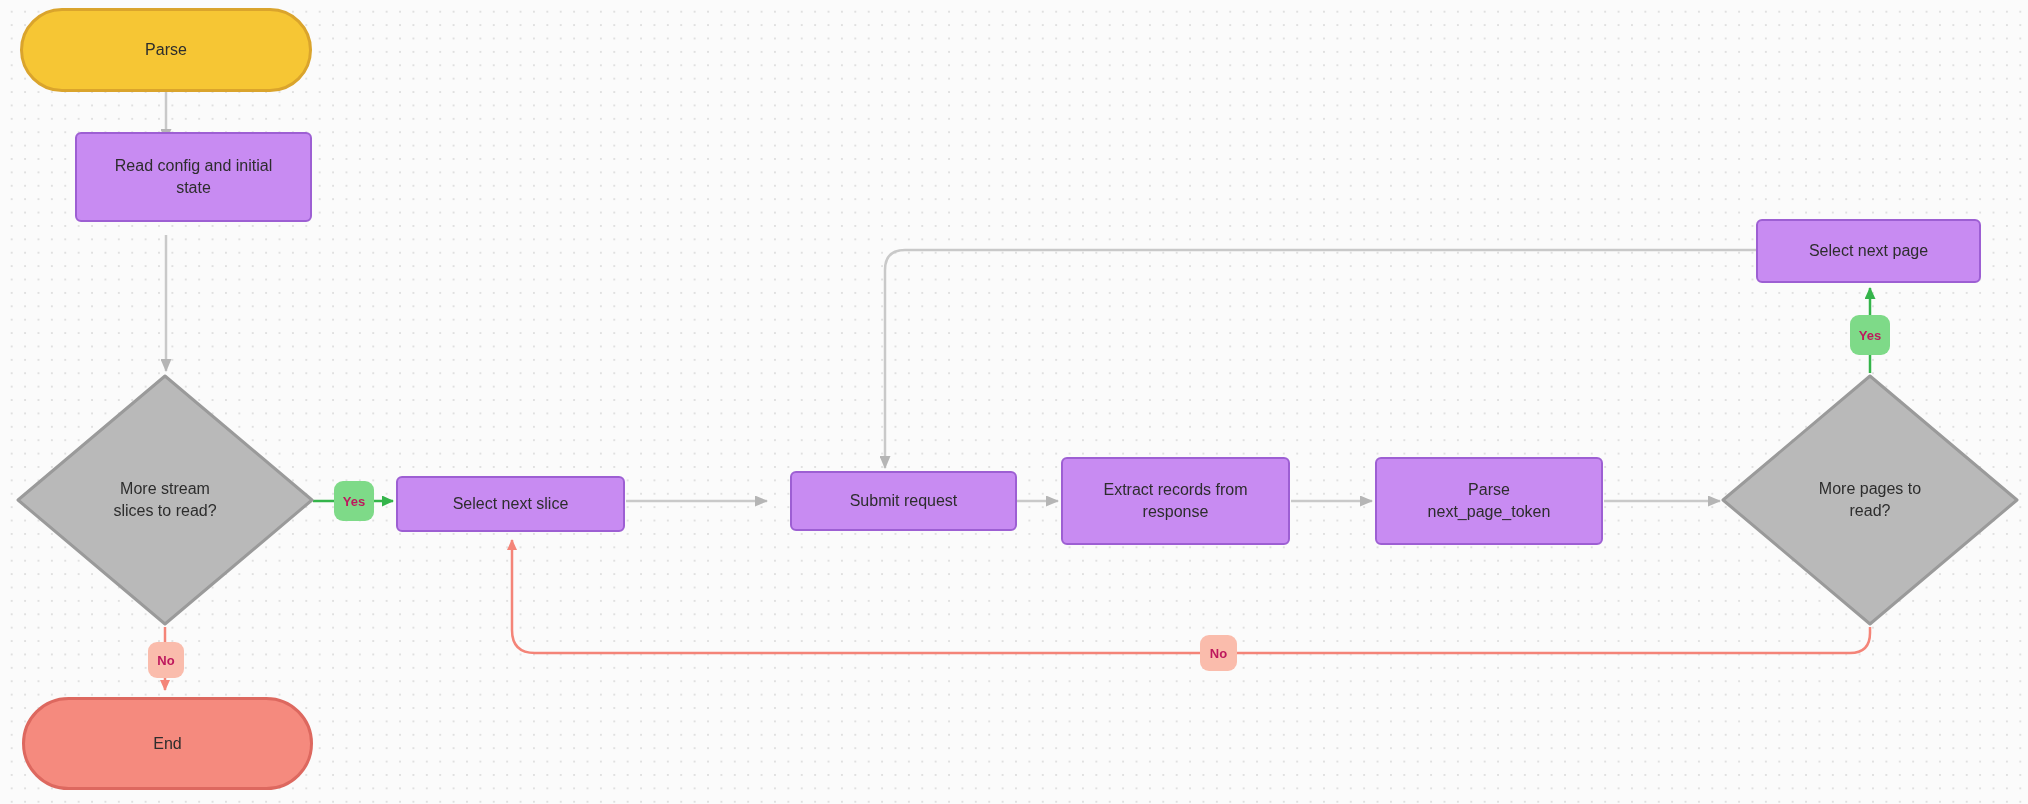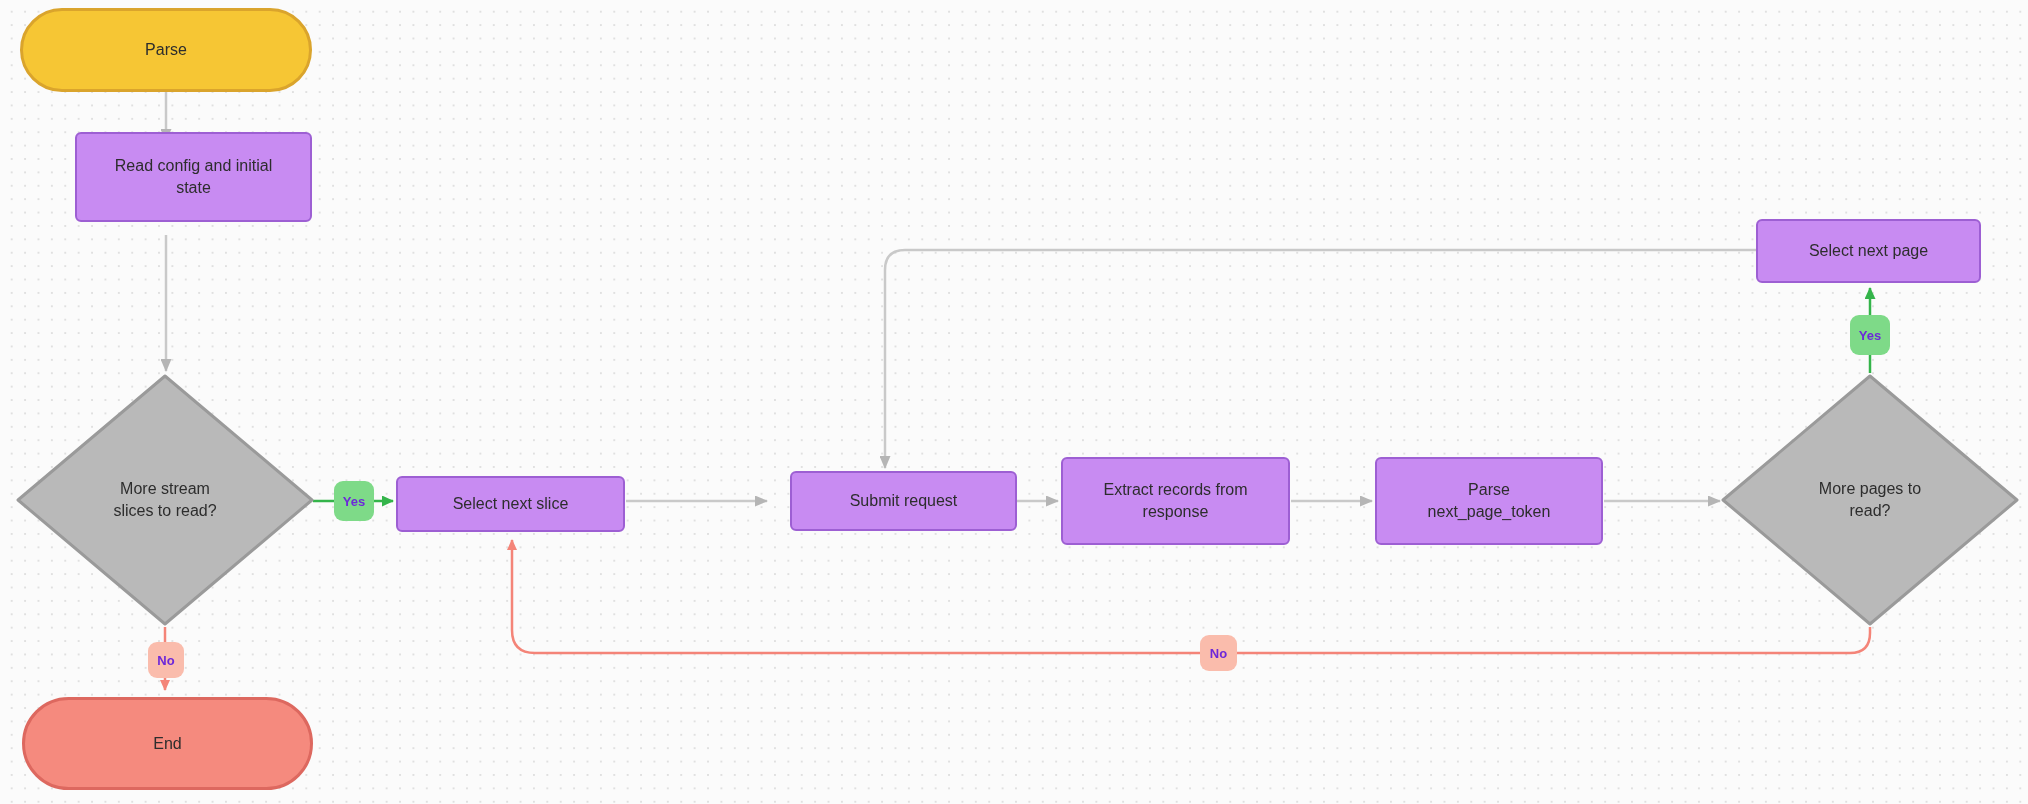--- a/index.html
+++ b/index.html
@@ -65,21 +65,21 @@
   }
   .edge-label{
     position:absolute;
     box-sizing:border-box;
     display:flex;
     align-items:center;
     justify-content:center;
     border-radius:9px;
     font-size:13px;
     font-weight:600;
-    color:#6d28d9;
+    color:#be185d;
   }
   .edge-label.yes{background:#7eda88;}
   .edge-label.no{background:#fabcac;}
 </style>
 </head>
 <body>
 
 <div class="canvas">
 
   <svg class="edges" width="2028" height="804" viewBox="0 0 2028 804" xmlns="http://www.w3.org/2000/svg">

